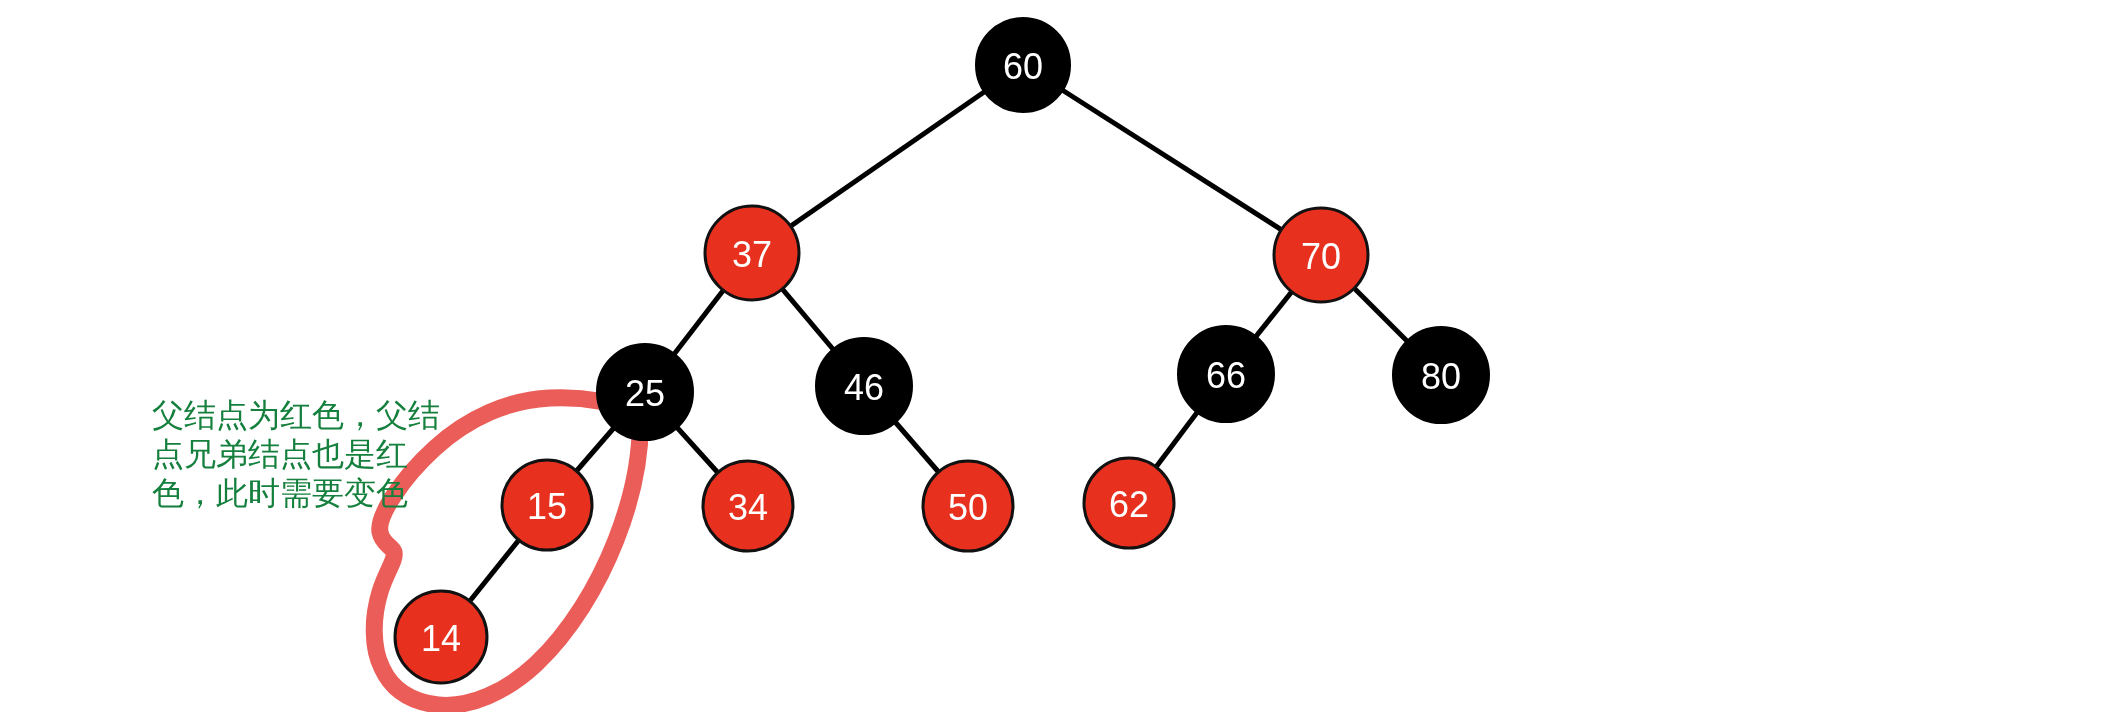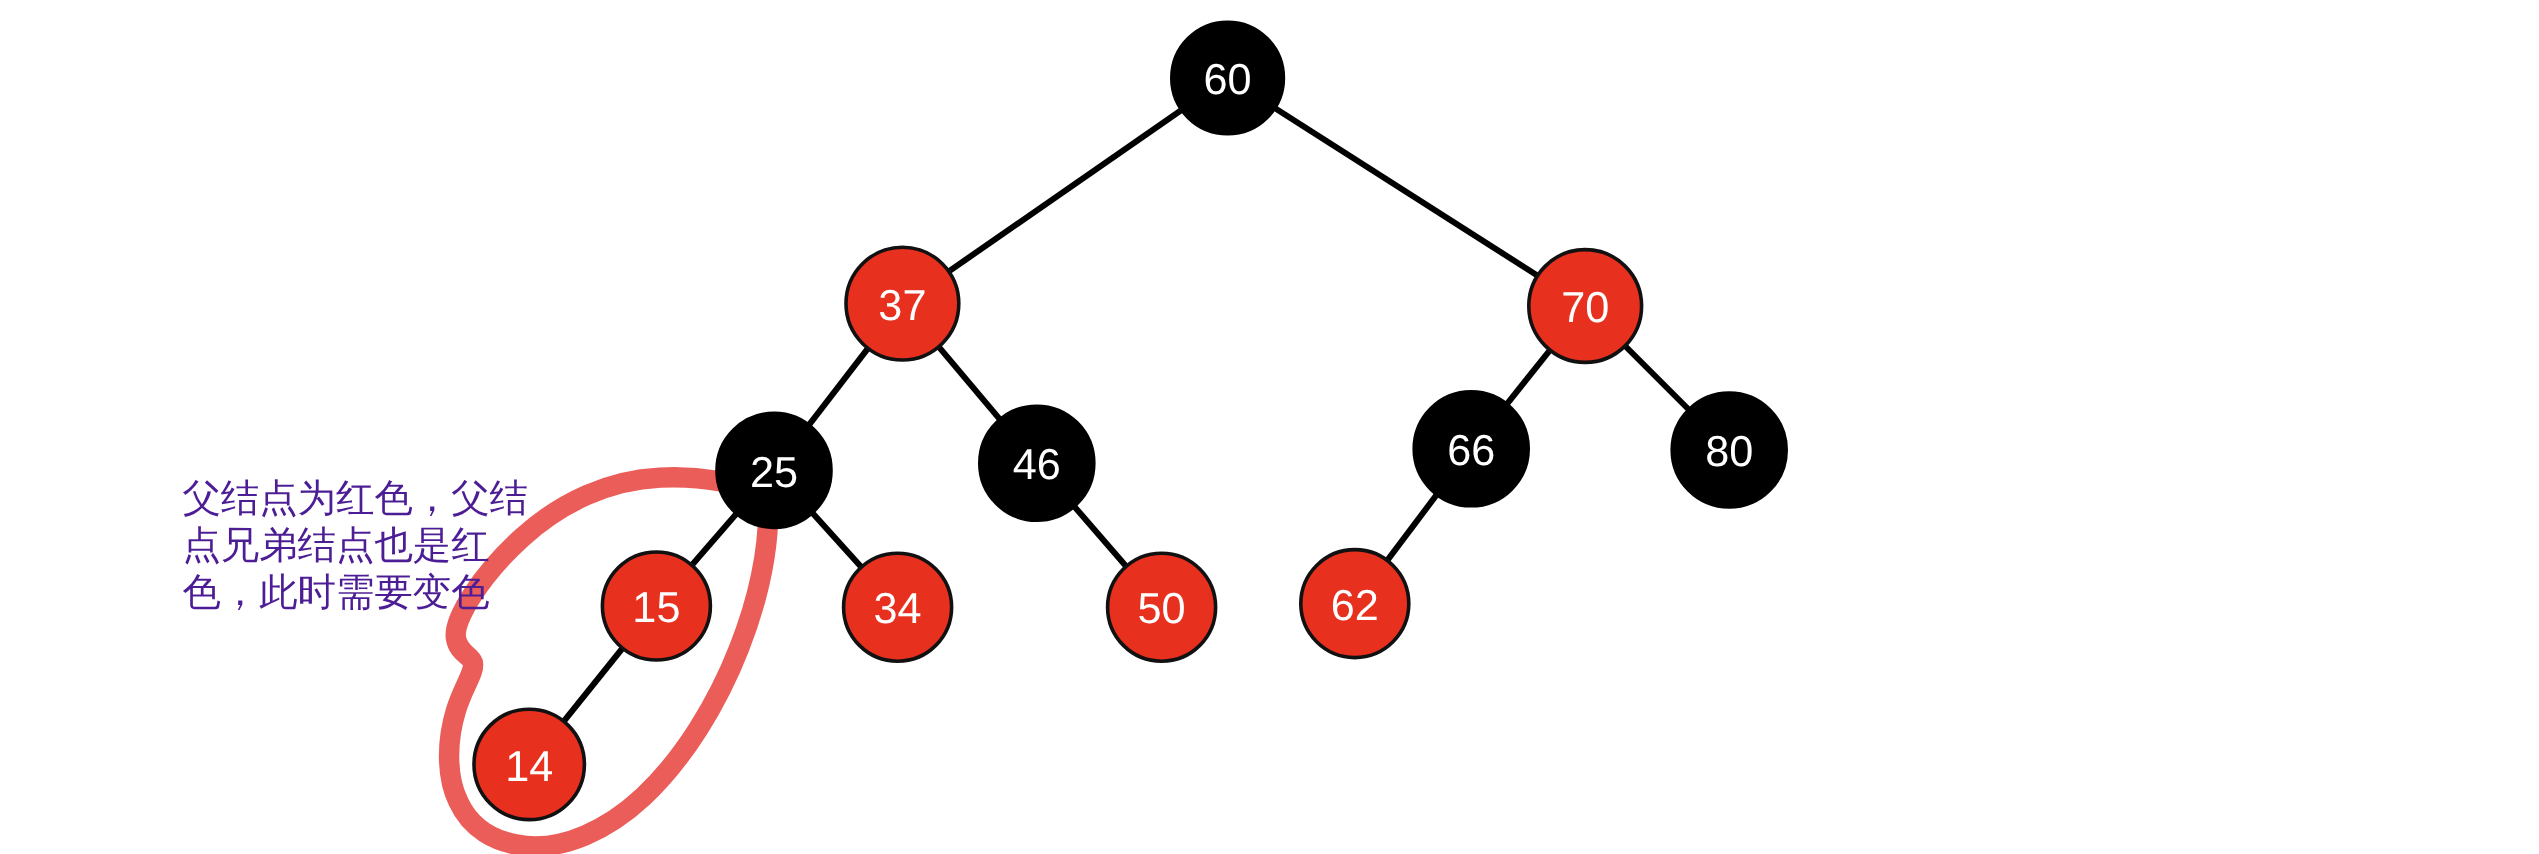--- a/index.html
+++ b/index.html
@@ -53,21 +53,21 @@
     stroke: #EB5D58;
     stroke-width: 17;
     stroke-linecap: round;
     stroke-linejoin: round;
   }
   #annotation-text {
     position: absolute;
     left: 152px;
     top: 396px;
     width: 300px;
-    color: #4c1d95;
+    color: #15803d;
     font-family: "Liberation Sans", "DejaVu Sans", sans-serif;
     font-size: 32px;
     line-height: 39px;
     letter-spacing: 0px;
     white-space: pre-line;
   }
 </style>
 </head>
 <body>
 

